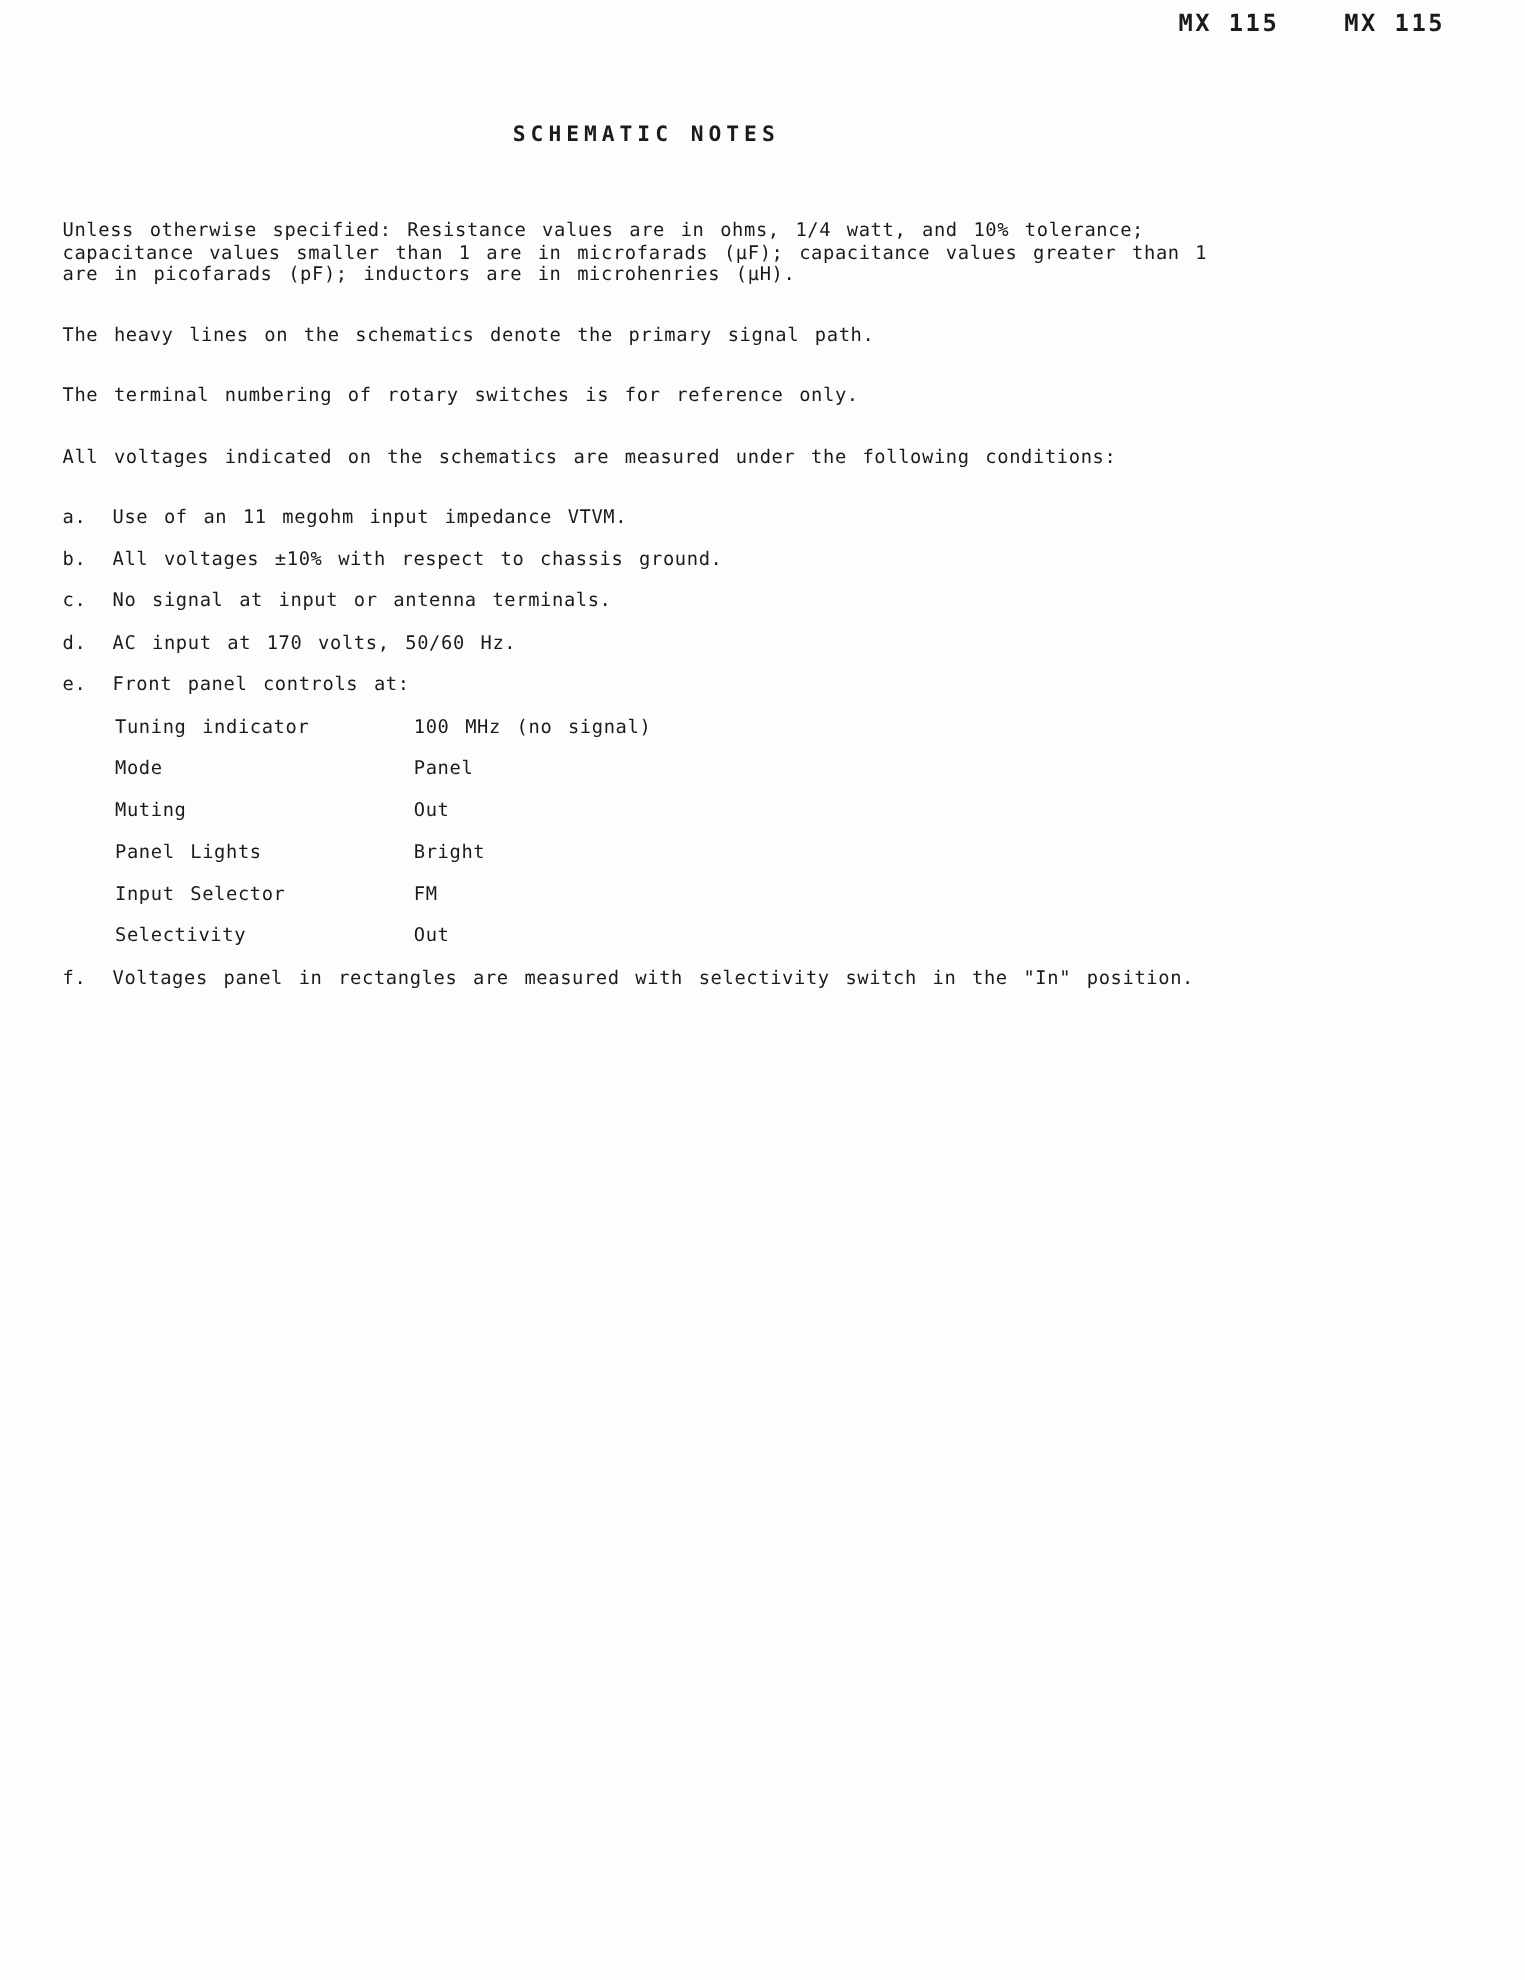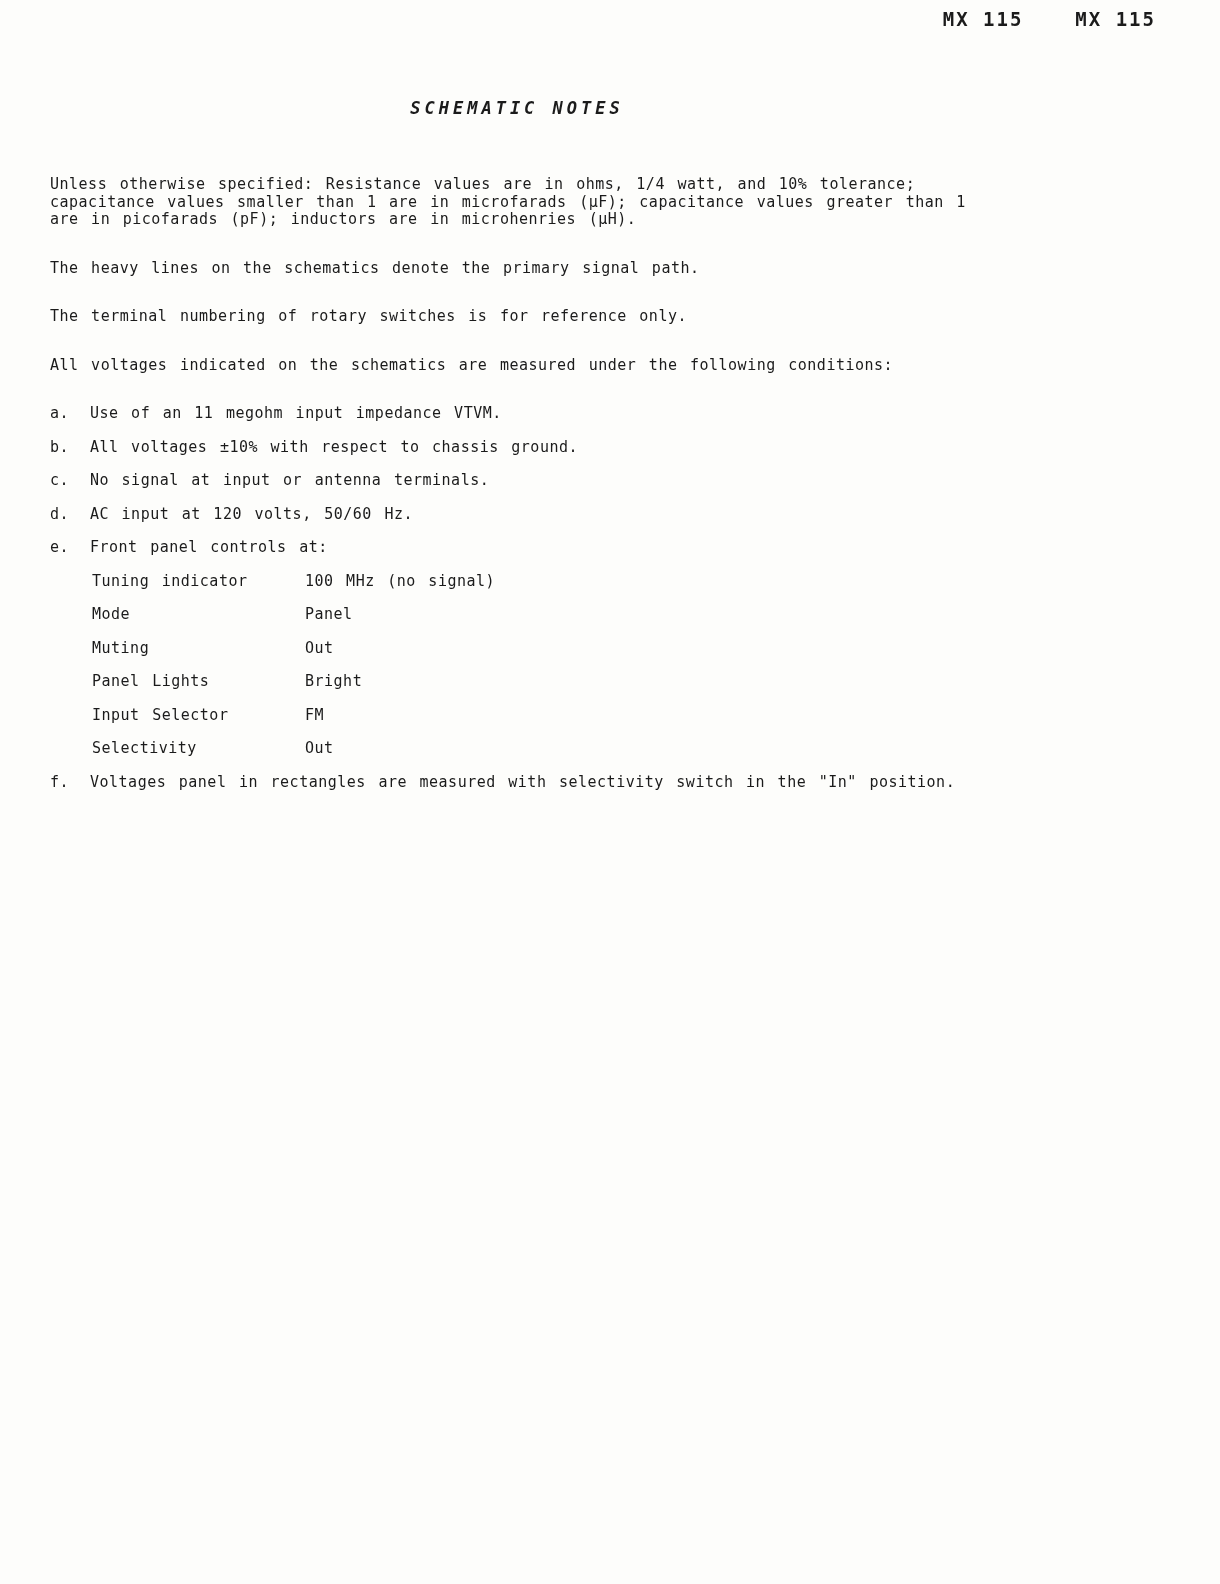--- a/index.html
+++ b/index.html
@@ -25,21 +25,20 @@
   }
   .title {
     position: absolute;
     top: 98px;
     left: 0;
     width: 1034px;
     text-align: center;
     font-weight: bold;
     font-size: 17px;
     letter-spacing: 4px;
-    font-style: italic;
   }
   .content {
     position: absolute;
     top: 176px;
     left: 50px;
     width: 940px;
     font-size: 15px;
     line-height: 17.5px;
     letter-spacing: 0.5px;
     word-spacing: 3px;
@@ -54,20 +53,21 @@
   .cond-label {
     flex: 0 0 40px;
   }
   .cond-text { flex: 1; }
   .controls-table {
     margin: 0 0 14px 42px;
   }
   .control-row {
     display: flex;
     margin-bottom: 16px;
+    gap: 26px;
   }
   .control-name {
     flex: 0 0 213px;
   }
   .control-setting { flex: 1; }
 </style>
 </head>
 <body>
 
 <div class="page">
@@ -102,21 +102,21 @@
         <span class="cond-text">All voltages ±10% with respect to chassis ground.</span>
       </div>
 
       <div class="cond-item">
         <span class="cond-label">c.</span>
         <span class="cond-text">No signal at input or antenna terminals.</span>
       </div>
 
       <div class="cond-item">
         <span class="cond-label">d.</span>
-        <span class="cond-text">AC input at 120 volts, 50/60 Hz.</span>
+        <span class="cond-text">AC input at 170 volts, 50/60 Hz.</span>
       </div>
 
       <div class="cond-item">
         <span class="cond-label">e.</span>
         <span class="cond-text">Front panel controls at:</span>
       </div>
 
       <div class="controls-table">
 
         <div class="control-row">

